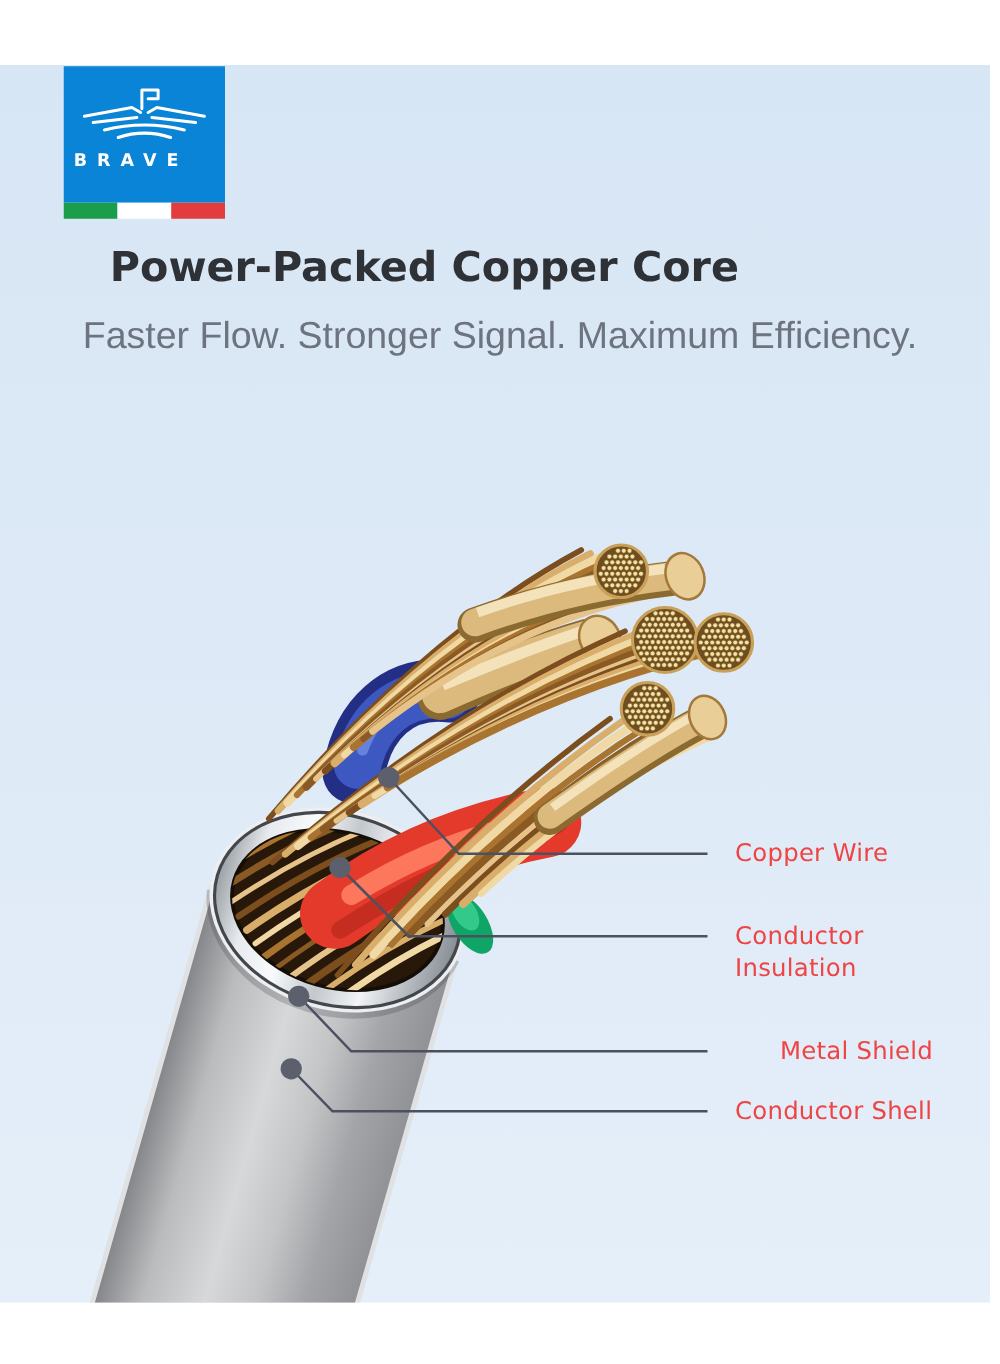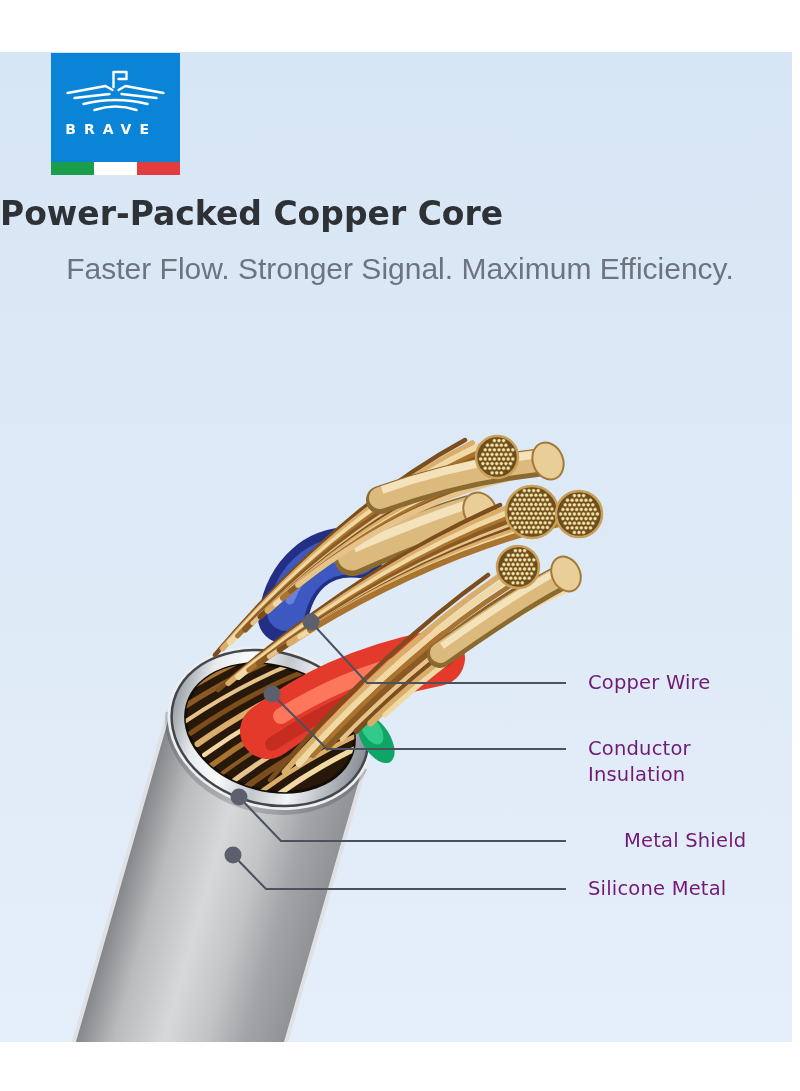--- a/index.html
+++ b/index.html
@@ -5,35 +5,35 @@
   html,body{margin:0;padding:0;background:#ffffff;}
   .canvas{position:relative;width:800px;height:1091px;background:#ffffff;overflow:hidden;
           font-family:"DejaVu Sans",sans-serif;}
   .bg-panel{position:absolute;left:0;top:52px;width:792px;height:990px;
             background:linear-gradient(180deg,#d7e6f5 0%,#dde9f6 45%,#e5effa 100%);}
   .cable-svg,.leader-svg{position:absolute;left:0;top:0;pointer-events:none;}
   
   .logo{position:absolute;left:51px;top:53px;width:129px;}
   .logo-box{width:129px;height:109px;background:#0a84d6;position:relative;}
   .logo-eagle{position:absolute;left:14px;top:14px;width:101px;height:52px;}
-  .brand{position:absolute;left:0;top:68px;width:106px;text-align:right;color:#ffffff;
+  .brand{position:absolute;left:0;top:68px;width:106px;text-align:left;color:#ffffff;
          font-size:14px;font-weight:bold;letter-spacing:8px;text-indent:8px;
          font-family:"DejaVu Sans",sans-serif;}
   .flag{width:129px;height:13px;display:flex;}
   .flag span{flex:1;height:13px;}
   .flag .fg{background:#1a9e4b;} .flag .fw{background:#ffffff;} .flag .fr{background:#e23c3e;}
   
-  .title{position:absolute;left:0;top:194px;width:679px;text-align:left;margin:0;
+  .title{position:absolute;left:0;top:194px;width:679px;text-align:center;margin:0;
          font-family:"DejaVu Sans",sans-serif;font-weight:bold;font-size:33px;
          color:#2e3136;letter-spacing:0px;}
   .subtitle{position:absolute;left:0;top:252px;width:800px;text-align:center;
             font-family:"Liberation Sans","DejaVu Sans",sans-serif;font-size:30px;
             color:#6d7480;letter-spacing:0px;}
   
-  .callout-label{position:absolute;left:588px;color:#701a75;font-size:19.5px;line-height:26px;
+  .callout-label{position:absolute;left:588px;color:#ef4444;font-size:19.5px;line-height:26px;
                  font-family:"DejaVu Sans",sans-serif;letter-spacing:0.2px;}
   #lbl-copper{top:670px;}
   #lbl-conductor{top:736px;width:120px;}
   #lbl-metal{top:828px;margin-left:36px;}
   #lbl-silicone{top:876px;}
 </style>
 </head>
 <body>
 
 <div class="canvas">
@@ -450,14 +450,14 @@
       <span class="fr"></span>
     </div>
   </div>
 
   <h1 class="title">Power-Packed Copper Core</h1>
   <div class="subtitle">Faster Flow. Stronger Signal. Maximum Efficiency.</div>
 
   <div class="callout-label" id="lbl-copper">Copper Wire</div>
   <div class="callout-label" id="lbl-conductor">Conductor Insulation</div>
   <div class="callout-label" id="lbl-metal">Metal Shield</div>
-  <div class="callout-label" id="lbl-silicone">Silicone Metal</div>
+  <div class="callout-label" id="lbl-silicone">Conductor Shell</div>
 </div>
 
 </body></html>

